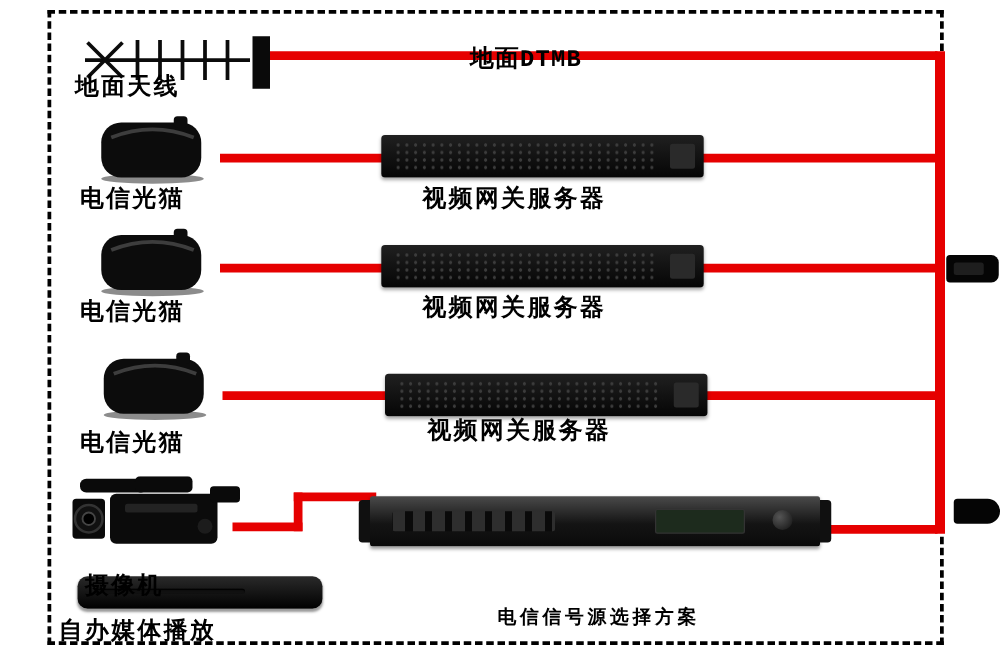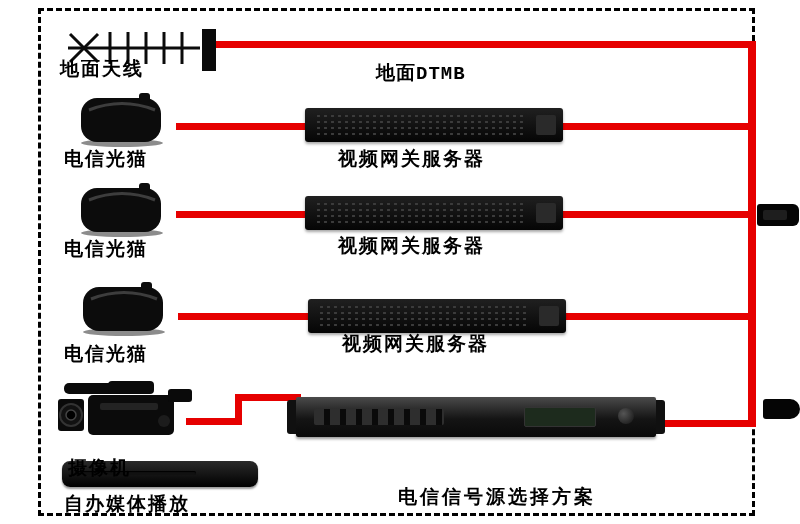--- a/index.html
+++ b/index.html
@@ -6,21 +6,21 @@
   #canvas{position:relative;width:800px;height:516px;background:#ffffff;
           font-family:Liberation Mono, monospace;overflow:hidden;}
 
   .dashed-border{position:absolute;left:38px;top:8px;width:717px;height:508px;
                  border:3px dashed #000;box-sizing:border-box;z-index:0;}
 
   .line{position:absolute;background:var(--line-red,#e60000);z-index:1;}
 
   .lbl{position:absolute;z-index:3;font-weight:bold;color:#000;
        font-size:19px;white-space:nowrap;letter-spacing:2px;}
-  .lbl.title{font-size:19px;letter-spacing:3px;}
+  .lbl.title{font-size:15px;letter-spacing:3px;}
 
   
   .devsvg{position:absolute;z-index:2;}
 
   .server{position:absolute;width:258px;height:34px;z-index:2;border-radius:3px;
           background:linear-gradient(#202020,#050505);
           box-shadow:0 2px 3px rgba(0,0,0,.35);}
   .server .vents{position:absolute;left:10px;top:5px;right:36px;bottom:5px;
           background-image:radial-gradient(circle,#3c3c3c 1.1px,transparent 1.5px);
           background-size:7px 6px;}
@@ -79,21 +79,21 @@
     <line x1="4" y1="8" x2="32" y2="36" stroke="#0b0b0b" stroke-width="3"></line>
     <line x1="4" y1="36" x2="32" y2="8" stroke="#0b0b0b" stroke-width="3"></line>
     <line x1="44" y1="6" x2="44" y2="38" stroke="#0b0b0b" stroke-width="3"></line>
     <line x1="62" y1="6" x2="62" y2="38" stroke="#0b0b0b" stroke-width="3"></line>
     <line x1="80" y1="6" x2="80" y2="38" stroke="#0b0b0b" stroke-width="3"></line>
     <line x1="98" y1="6" x2="98" y2="38" stroke="#0b0b0b" stroke-width="3"></line>
     <line x1="116" y1="6" x2="116" y2="38" stroke="#0b0b0b" stroke-width="3"></line>
   </svg>
   <div class="pole"></div>
   <div class="lbl" style="left:60px;top:56px;">地面天线</div>
-  <div class="lbl" style="left:376px;top:60px;letter-spacing:1px;">地面DTMB</div>
+  <div class="lbl" style="left:376px;top:34px;letter-spacing:1px;">地面DTMB</div>
 
   <svg class="devsvg" style="left:76px;top:92px;" width="92" height="56" viewBox="0 0 92 56">
     <ellipse cx="46" cy="51" rx="41" ry="4" fill="rgba(0,0,0,.45)"></ellipse>
     <rect x="5" y="6" width="80" height="44" rx="16" fill="#0c0c0c"></rect>
     <path d="M13 18 Q46 5 79 18" stroke="#3d3d3d" fill="none" stroke-width="3"></path>
     <rect x="63" y="1" width="11" height="9" rx="3" fill="#0c0c0c"></rect>
   </svg>
   <div class="lbl" style="left:64px;top:146px;">电信光猫</div>
   <div class="server" style="left:305px;top:108px;">
     <div class="vents"></div>
@@ -144,21 +144,21 @@
     <div class="ear left"></div>
     <div class="ear right"></div>
     <div class="ports"></div>
     <div class="screen"></div>
     <div class="knob"></div>
   </div>
 
   <div class="media-player">
     <div class="slot"></div>
   </div>
-  <div class="lbl" style="left:64px;top:491px;">自办媒体播放</div>
+  <div class="lbl" style="left:47px;top:491px;">自办媒体播放</div>
 
   <div class="lbl title" style="left:398px;top:484px;">电信信号源选择方案</div>
 
   <div class="connector c1"></div>
   <div class="connector c2"></div>
   <div class="bottom-strip"></div>
 
 </div>
 
 </body></html>

